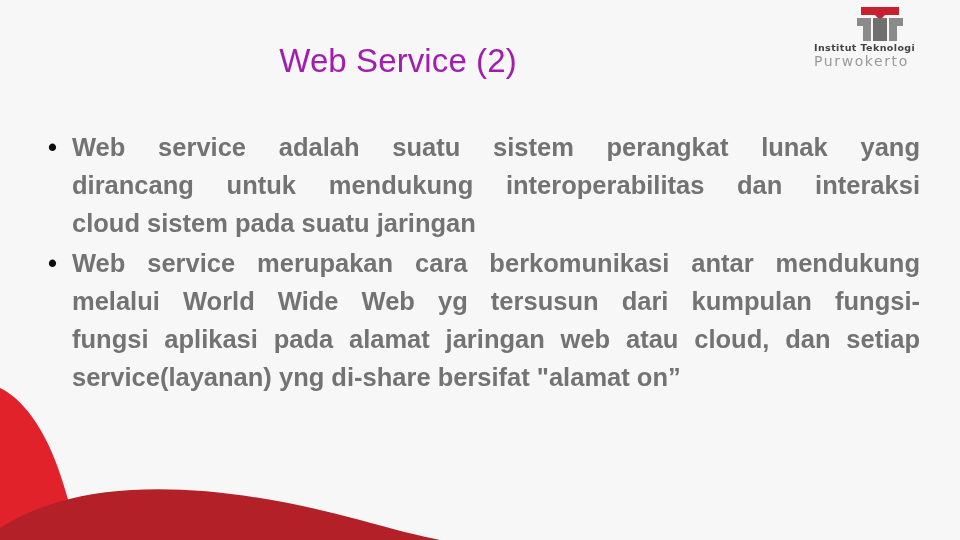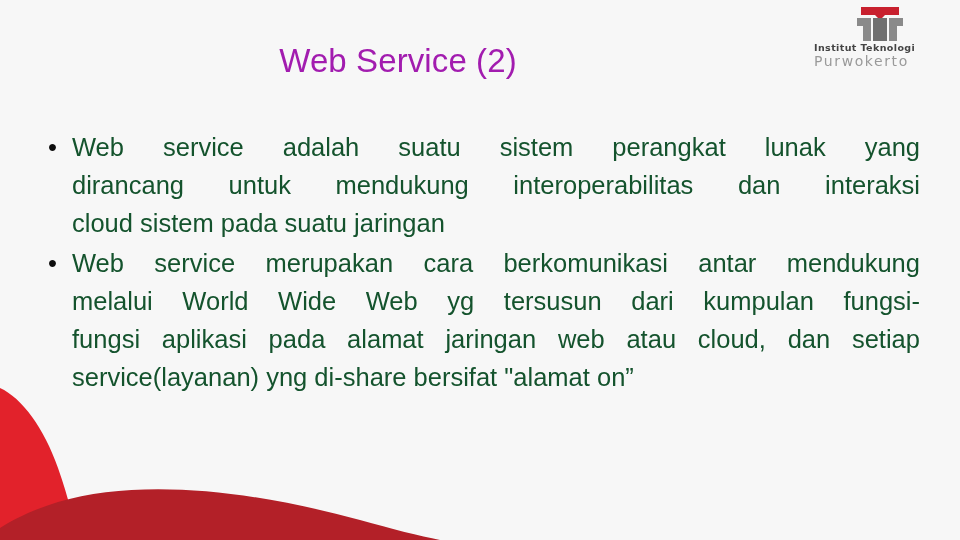--- a/index.html
+++ b/index.html
@@ -98,25 +98,26 @@
     left: 30px;
     top: 128px;
     width: 890px;
   }
 
   .bullet-item {
     display: block;
     position: relative;
     font-family: "Liberation Sans", sans-serif;
     font-size: 25.5px;
-    color: #14532d;
+    color: #737373;
     line-height: 38px;
     text-align: justify;
     padding-left: 42px;
     margin: 0 0 2px 0;
+    font-weight: bold;
   }
   .bullet-item::before {
     content: "\2022";
     position: absolute;
     left: 18px;
     top: 0;
     font-size: 25.5px;
     line-height: 38px;
     color: #0d0d0d;
   }

